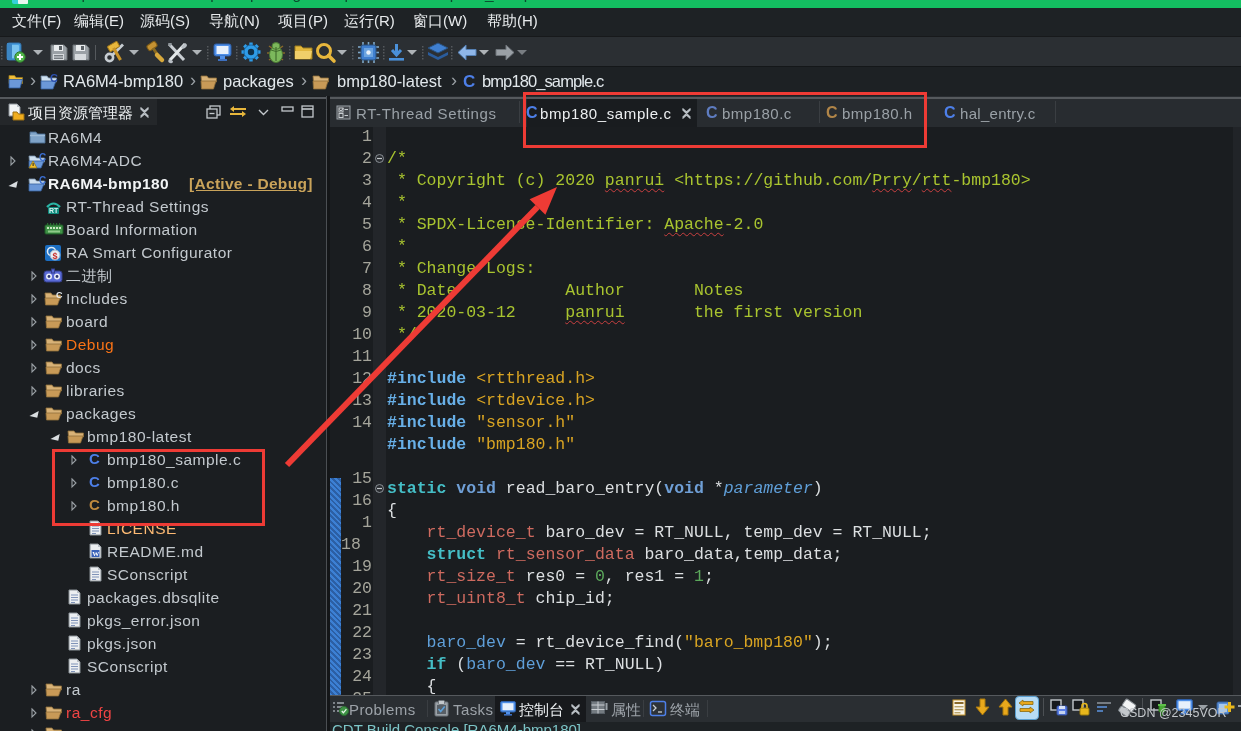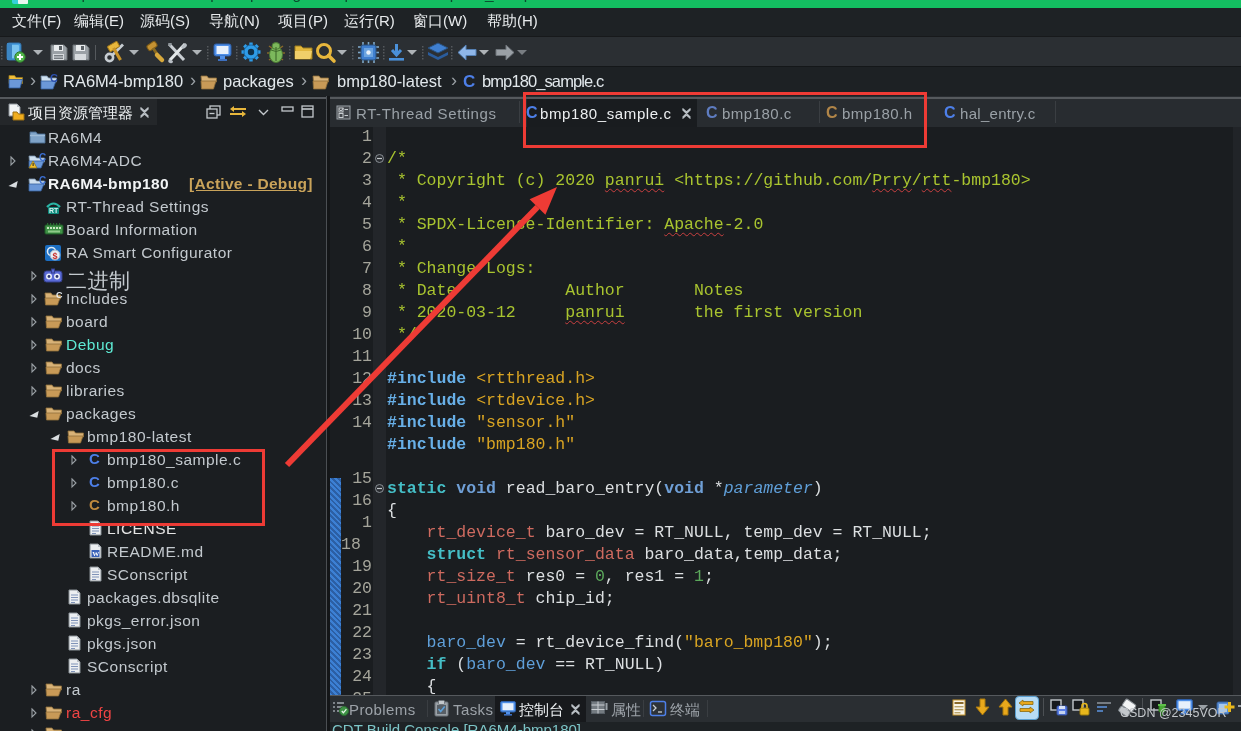--- a/index.html
+++ b/index.html
@@ -336,21 +336,21 @@
       <path d="M1 1 L5 5 L1 9 Z" fill="none" stroke="#9aa0a5" stroke-width="1.1"></path>
     </svg>
   <svg class="abs" style="left:44px;top:173px;" width="18" height="13">
       <rect x="0" y="2" width="18" height="11" rx="2.5" fill="#5b6bd6" stroke="#35408e"></rect>
       <circle cx="5" cy="7.5" r="3" fill="#e8ecf8"></circle>
       <circle cx="13" cy="7.5" r="3" fill="#e8ecf8"></circle>
       <circle cx="5" cy="7.5" r="1.4" fill="#2a3470"></circle>
       <circle cx="13" cy="7.5" r="1.4" fill="#2a3470"></circle>
       <rect x="7.5" y="0" width="3" height="4" fill="#5b6bd6" stroke="#35408e"></rect>
     </svg>
-  <span class="abs" style="left:66px;top:171px;font-size:21px;letter-spacing:0.5px;color:#c3c9ce;">二进制</span>
+  <span class="abs" style="left:66px;top:171px;font-size:15px;letter-spacing:0.5px;color:#c3c9ce;">二进制</span>
   <svg class="abs" style="left:31px;top:198px;" width="6" height="10">
       <path d="M1 1 L5 5 L1 9 Z" fill="none" stroke="#9aa0a5" stroke-width="1.1"></path>
     </svg>
   <svg class="abs" style="left:44px;top:195px;" width="20" height="15">
       <path d="M1 2 h6 l1.5 2 h8 v4 h-15z" fill="#d8b277" stroke="#8f6e3a" stroke-width="0.8"></path>
       <path d="M1 7 h15 l-2.5 7 h-12z" fill="#c89a57" stroke="#8f6e3a" stroke-width="0.8"></path>
       <text x="12" y="7" font-size="9" font-weight="bold" fill="#e9eef2" font-family="Liberation Sans">C</text>
     </svg>
   <span class="abs" style="left:66px;top:194px;font-size:15.5px;letter-spacing:0.5px;color:#c3c9ce;">Includes</span>
   <svg class="abs" style="left:31px;top:221px;" width="6" height="10">
@@ -361,21 +361,21 @@
       <path d="M1 6 h15 l-2.5 7 h-12z" fill="#c89a57" stroke="#8f6e3a" stroke-width="0.8"></path>
     </svg>
   <span class="abs" style="left:66px;top:217px;font-size:15.5px;letter-spacing:0.5px;color:#c3c9ce;">board</span>
   <svg class="abs" style="left:31px;top:244px;" width="6" height="10">
       <path d="M1 1 L5 5 L1 9 Z" fill="none" stroke="#9aa0a5" stroke-width="1.1"></path>
     </svg>
   <svg class="abs" style="left:45px;top:242px;" width="18" height="14">
       <path d="M1 1 h6 l1.5 2 h8 v4 h-15z" fill="#d8b277" stroke="#8f6e3a" stroke-width="0.8"></path>
       <path d="M1 6 h15 l-2.5 7 h-12z" fill="#c89a57" stroke="#8f6e3a" stroke-width="0.8"></path>
     </svg>
-  <span class="abs" style="left:66px;top:240px;font-size:15.5px;letter-spacing:0.5px;color:#5eead4;">Debug</span>
+  <span class="abs" style="left:66px;top:240px;font-size:15.5px;letter-spacing:0.5px;color:#f97316;">Debug</span>
   <svg class="abs" style="left:31px;top:267px;" width="6" height="10">
       <path d="M1 1 L5 5 L1 9 Z" fill="none" stroke="#9aa0a5" stroke-width="1.1"></path>
     </svg>
   <svg class="abs" style="left:45px;top:265px;" width="18" height="14">
       <path d="M1 1 h6 l1.5 2 h8 v4 h-15z" fill="#d8b277" stroke="#8f6e3a" stroke-width="0.8"></path>
       <path d="M1 6 h15 l-2.5 7 h-12z" fill="#c89a57" stroke="#8f6e3a" stroke-width="0.8"></path>
     </svg>
   <span class="abs" style="left:66px;top:263px;font-size:15.5px;letter-spacing:0.5px;color:#c3c9ce;">docs</span>
   <svg class="abs" style="left:31px;top:290px;" width="6" height="10">
       <path d="M1 1 L5 5 L1 9 Z" fill="none" stroke="#9aa0a5" stroke-width="1.1"></path>
@@ -419,21 +419,21 @@
   <svg class="abs" style="left:89px;top:424px;" width="13" height="16">
       <path d="M1 1 h8 l3 3 v11 h-11 z" fill="#eceff1" stroke="#8a9197"></path>
       <path d="M9 1 l3 3 h-3 z" fill="#b9c0c6"></path>
       <g stroke="#7f93b8" stroke-width="1">
         <line x1="3" y1="6" x2="10" y2="6"></line>
         <line x1="3" y1="8.5" x2="10" y2="8.5"></line>
         <line x1="3" y1="11" x2="10" y2="11"></line>
         <line x1="3" y1="13.5" x2="7" y2="13.5"></line>
       </g>
     </svg>
-  <span class="abs" style="left:107px;top:424px;font-size:15.5px;letter-spacing:0.5px;color:#e5e5e5;">LICENSE</span>
+  <span class="abs" style="left:107px;top:424px;font-size:15.5px;letter-spacing:0.5px;color:#fdba74;">LICENSE</span>
   <svg class="abs" style="left:89px;top:447px;" width="13" height="16">
       <path d="M1 1 h8 l3 3 v11 h-11 z" fill="#eceff1" stroke="#8a9197"></path>
       <path d="M9 1 l3 3 h-3 z" fill="#b9c0c6"></path>
       <rect x="2.5" y="7" width="8" height="7" fill="#3a62b8"></rect>
       <text x="3.2" y="13" font-size="7" font-weight="bold" fill="#fff" font-family="Liberation Serif">W</text>
     </svg>
   <span class="abs" style="left:107px;top:447px;font-size:15.5px;letter-spacing:0.5px;color:#c3c9ce;">README.md</span>
   <svg class="abs" style="left:89px;top:470px;" width="13" height="16">
       <path d="M1 1 h8 l3 3 v11 h-11 z" fill="#eceff1" stroke="#8a9197"></path>
       <path d="M9 1 l3 3 h-3 z" fill="#b9c0c6"></path>

